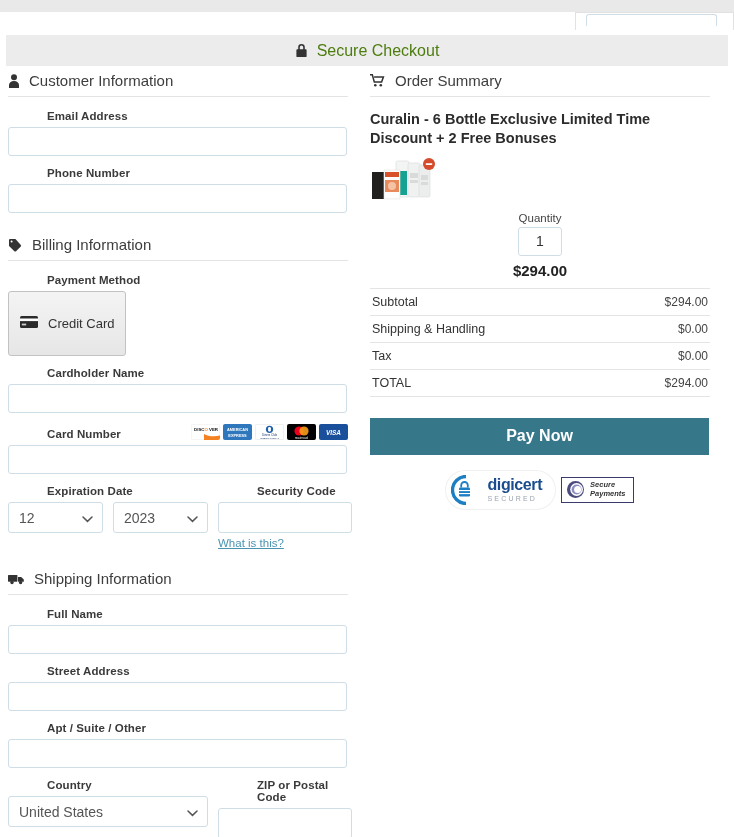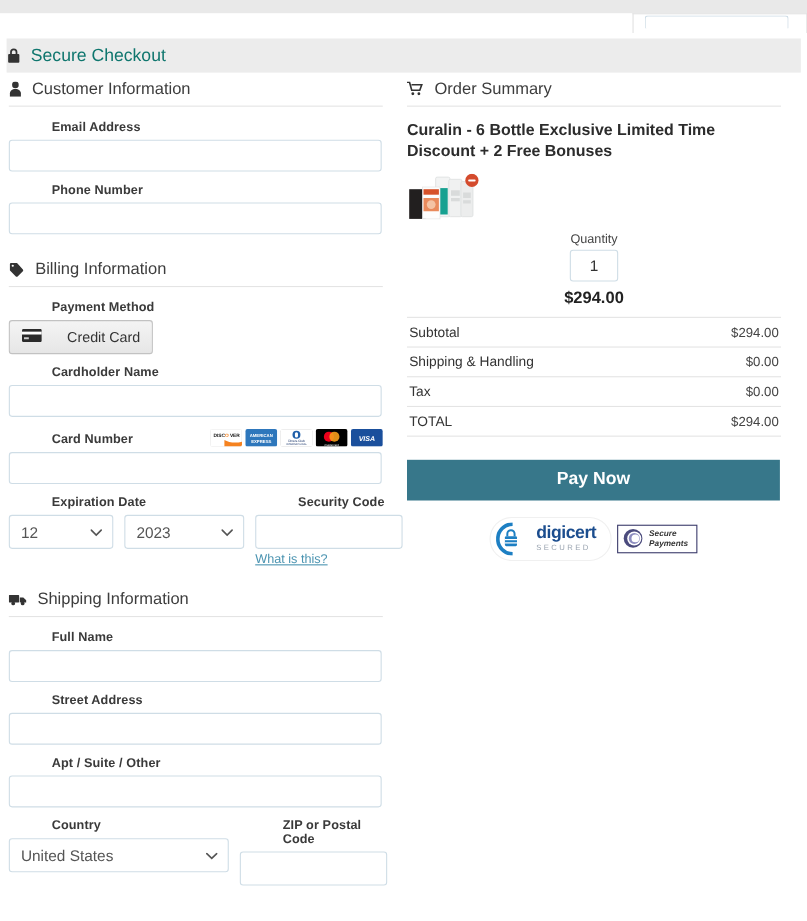--- a/index.html
+++ b/index.html
@@ -19,22 +19,22 @@
   }
   .top-card-input {
     position: absolute; left: 586px; top: 14px; width: 131px; height: 12px;
     border: 1px solid #cfdde6; border-bottom: none; border-radius: 3px 3px 0 0; background: #fff;
   }
   .top-gap { position: absolute; left: 0; top: 30px; width: 734px; height: 5px; background: #ffffff; }
 
   
   .checkout-header {
     position: absolute; left: 6px; top: 35px; width: 722px; height: 31px;
-    background: #ececec; display: flex; align-items: center; 
-    color: #0f766e; font-size: 16px;
+    background: #ececec; display: flex; align-items: center; justify-content: center;
+    color: #4d7c0f; font-size: 16px;
   }
   .checkout-header .lock { margin-right: 9px; display: inline-flex; }
 
   
   .col-left { position: absolute; left: 8px; top: 72px; width: 340px; }
   .col-right { position: absolute; left: 370px; top: 72px; width: 340px; }
 
   
   .section-head {
     display: flex; align-items: center; gap: 9px;
@@ -59,24 +59,24 @@
     appearance: none; -webkit-appearance: none; position: relative;
   }
   .selwrap { position: relative; display: inline-block; }
   .selwrap .chev {
     position: absolute; right: 10px; top: 50%; transform: translateY(-50%);
     pointer-events: none; color: #555;
   }
 
   
   .pm-btn {
-    display: inline-flex; align-items: center; gap: 23px;
+    display: inline-flex; align-items: center; gap: 10px;
     background: linear-gradient(#f4f4f4, #e6e6e6);
     border: 1px solid #c2c2c2; border-radius: 3px;
-    padding: 7px 11px; font-size: 13px; color: #333; cursor: pointer;
+    padding: 24px 11px; font-size: 13px; color: #333; cursor: pointer;
     font-family: "Liberation Sans", sans-serif;
   }
 
   .card-row { display: flex; align-items: flex-end; justify-content: space-between; margin-bottom: 5px; }
   .card-icons { display: flex; gap: 3px; align-items: center; }
   .cbrand { height: 16px; width: 29px; border-radius: 2px; display: block; }
 
   .two-col { display: flex; gap: 10px; }
   .what-link { font-size: 11.5px; color: #4b94b1; text-decoration: underline; display: inline-block; margin-top: 4px; cursor: pointer; }
 
@@ -236,21 +236,21 @@
             <select class="fselect" style="width:95px">
               <option>12</option>
             </select>
             <span class="chev">
               <svg width="11" height="7" viewBox="0 0 11 7">
                   <path d="M1 1l4.5 4.4L10 1" stroke="#555" stroke-width="1.5" fill="none" stroke-linecap="round"></path>
                 </svg>
             </span>
           </div>
           <div class="selwrap">
-            <select class="fselect" style="width:109px">
+            <select class="fselect" style="width:95px">
               <option>2023</option>
             </select>
             <span class="chev">
               <svg width="11" height="7" viewBox="0 0 11 7">
                   <path d="M1 1l4.5 4.4L10 1" stroke="#555" stroke-width="1.5" fill="none" stroke-linecap="round"></path>
                 </svg>
             </span>
           </div>
         </div>
       </div>

